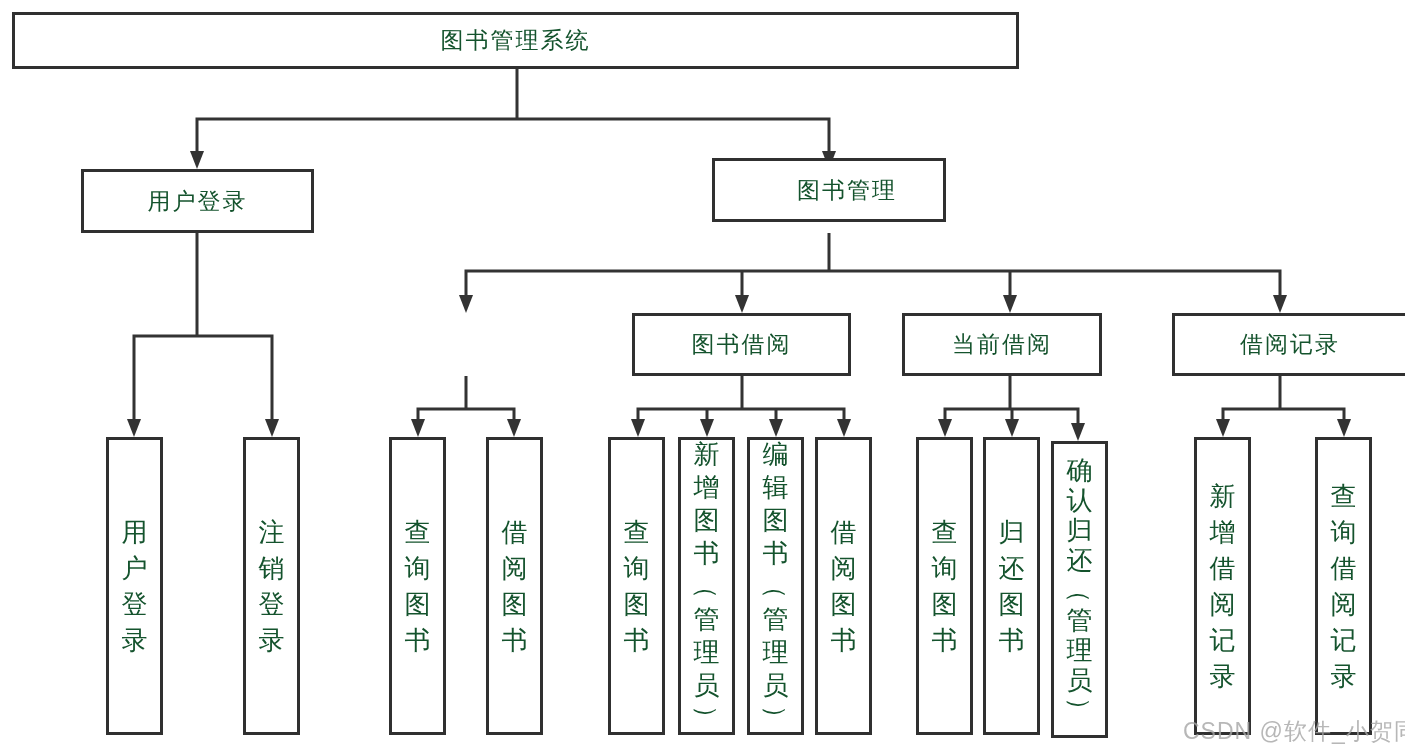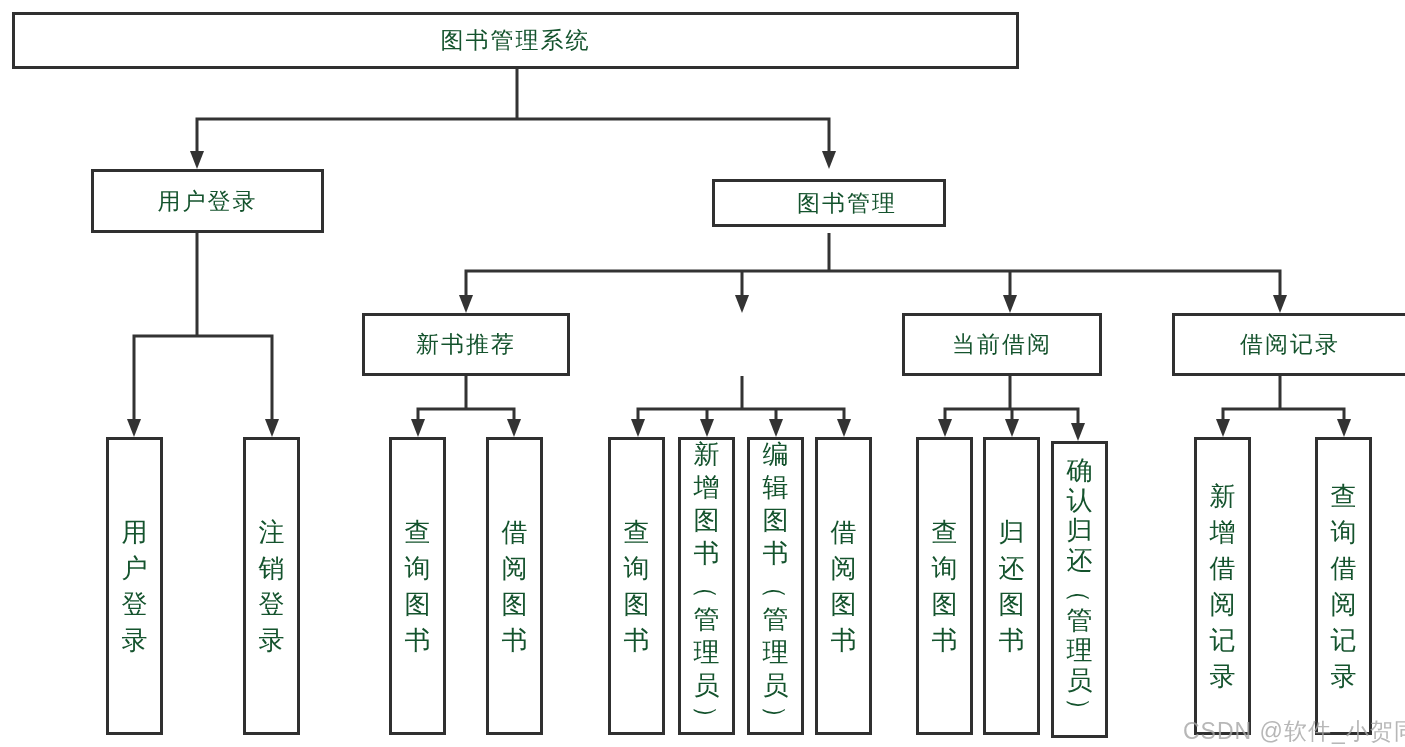--- a/index.html
+++ b/index.html
@@ -101,24 +101,24 @@
       <polygon points="938,419 952,419 945,437"></polygon>
       <polygon points="1005,419 1019,419 1012,437"></polygon>
       <polygon points="1071,423 1085,423 1078,441"></polygon>
       <polygon points="1216,419 1230,419 1223,437"></polygon>
       <polygon points="1337,419 1351,419 1344,437"></polygon>
     </g>
   </svg>
 
   <div class="box hbox" style="left:12px; top:12px; width:1007px; height:57px;">图书管理系统</div>
 
-  <div class="box hbox" style="left:91px; top:169px; width:233px; height:64px;">用户登录</div>
-  <div class="box hbox" style="left:712px; top:179px; width:234px; height:48px;padding-left:36px;">图书管理</div>
-
-  <div class="box hbox" style="left:362px; top:313px; width:208px; height:63px;">新书推荐</div>
+  <div class="box hbox" style="left:81px; top:169px; width:233px; height:64px;">用户登录</div>
+  <div class="box hbox" style="left:712px; top:158px; width:234px; height:64px;padding-left:36px;">图书管理</div>
+
+  <div class="box hbox" style="left:632px; top:313px; width:219px; height:63px;">图书借阅</div>
   <div class="box hbox" style="left:902px; top:313px; width:200px; height:63px;">当前借阅</div>
   <div class="box hbox" style="left:1172px; top:313px; width:236px; height:63px;">借阅记录</div>
 
   <div class="box leaf" style="left:106px;">
       <span>用</span>
       <span>户</span>
       <span>登</span>
       <span>录</span>
     </div>
   <div class="box leaf" style="left:243px;">

